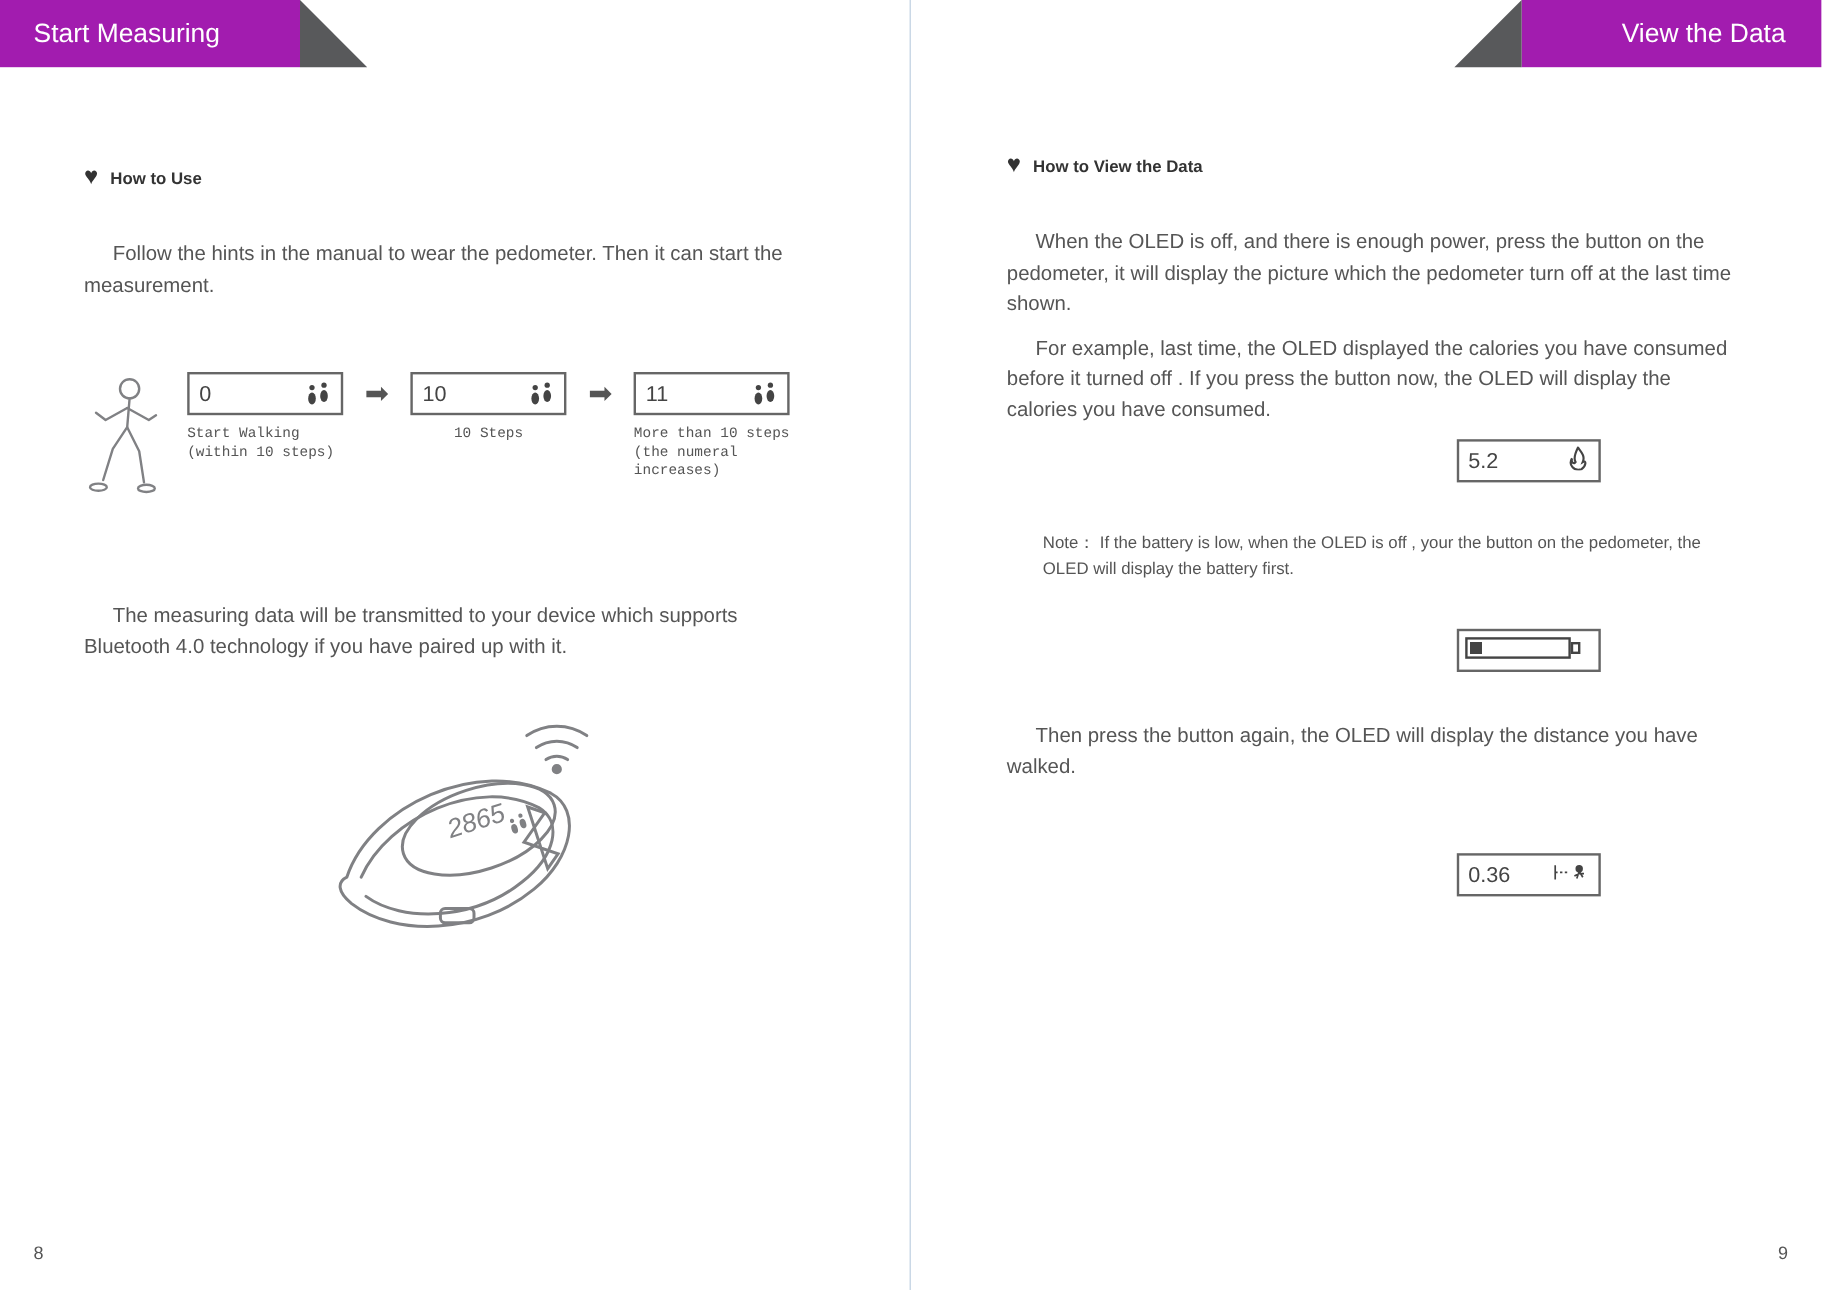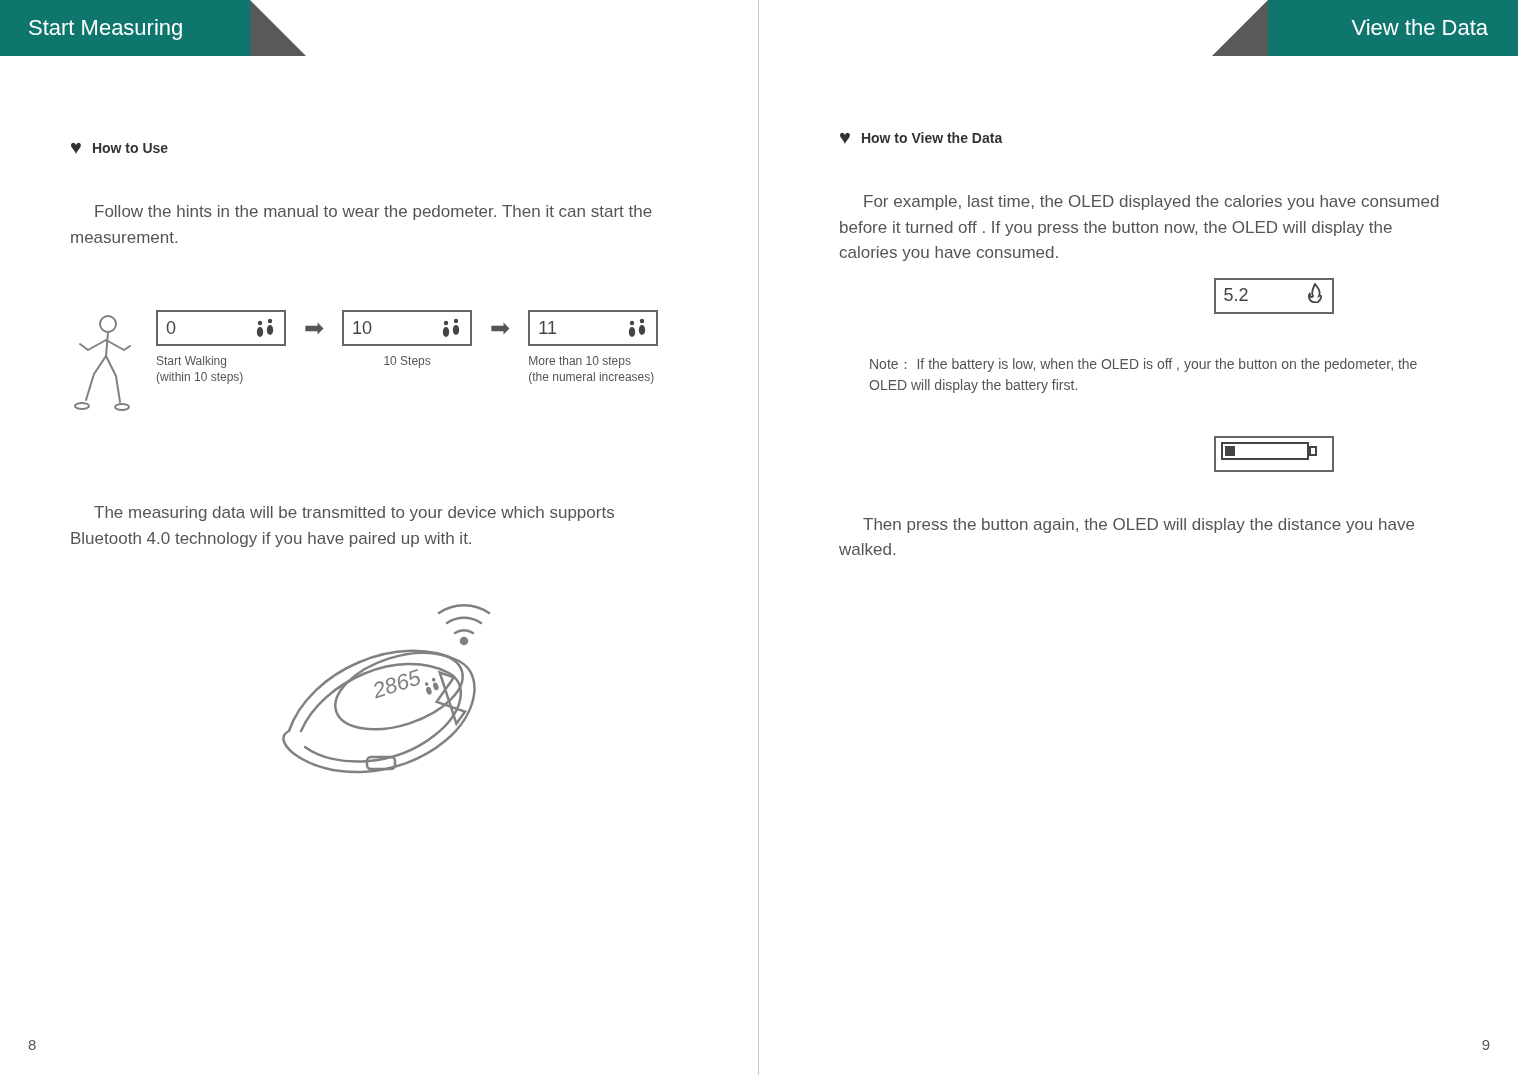--- a/index.html
+++ b/index.html
@@ -2,21 +2,21 @@
 <html><head>
 <meta charset="utf-8">
 <style>
   * { box-sizing: border-box; margin: 0; padding: 0; }
   html, body { width: 1518px; height: 1075px; background: #ffffff; font-family: Arial, Helvetica, sans-serif; color: #555; }
   .spread { display: flex; width: 100%; height: 100%; }
   .page { width: 50%; height: 100%; position: relative; padding: 0; }
   .page.left { border-right: 1px solid #becfe0; }
 
   
-  .tab { display:flex; align-items:center; height: 56px; background:#0f766e; color:#fff; font-size:22px; padding:0 30px 0 28px; position:relative; }
+  .tab { display:flex; align-items:center; height: 56px; background:#a21caf; color:#fff; font-size:22px; padding:0 30px 0 28px; position:relative; }
   .tab-left { width: 250px;  }
   .tab-left::after {
     content:""; position:absolute; right:-56px; top:0; width:0; height:0;
     border-top:56px solid transparent; border-left:56px solid #58595b;
   }
   .tab-right { width: 250px; margin-left:auto; justify-content:flex-end; }
   .tab-right::before {
     content:""; position:absolute; left:-56px; top:0; width:0; height:0;
     border-top:56px solid transparent; border-right:56px solid #58595b;
   }
@@ -31,21 +31,21 @@
   p.body { font-size:17px; line-height:1.5; color:#555; text-indent: 24px; margin-bottom: 12px; }
   p.note { font-size:14px; line-height:1.5; color:#555; margin: 20px 0 40px 30px; }
   p.note .label { }
 
   
   .seq { display:flex; align-items:flex-start; gap:18px; margin: 60px 0 80px 0; }
   .walker { flex: 0 0 auto; }
   .step-col { display:flex; flex-direction:column; align-items:flex-start; gap:8px; }
   .oled { width:130px; height:36px; border:2px solid #666; display:flex; align-items:center; justify-content:space-between; padding:0 8px; font-size:18px; color:#444; }
   .icon-steps { display:flex; align-items:flex-end; gap:2px; }
-  .step-caption { font-size:12px; color:#555; line-height:1.3; }
+  .step-caption { font-size:12px; color:#555; line-height:1.3;font-family:Liberation Mono, monospace; }
   .arrow { font-size:24px; color:#555; margin-top:4px; }
 
   .oled-center { margin: 10px auto 40px auto; align-items: flex-end; }
   .oled-center .oled { width:120px; }
 
   .pagenum { position:absolute; bottom:22px; font-size:15px; color:#555; }
   .pagenum.left { left:28px; }
   .pagenum.right { right:28px; }
 
   .wrist-fig { display:flex; justify-content:center; margin-top: 30px; }
@@ -185,20 +185,21 @@
       <span>View the Data</span>
     </div>
       </div>
 
     <div class="content right">
       <div class="section-head">
         <span class="heart">♥</span>
         <h2>How to View the Data</h2>
       </div>
 
+      <p class="body">When the OLED is off, and there is enough power, press the button on the pedometer, it will display the picture which the pedometer turn off at the last time shown.</p>
       <p class="body">For example, last time, the OLED displayed the calories you have consumed before it turned off . If you press the button now, the OLED will display the calories you have consumed.</p>
 
       <div class="oled-center" style="display:flex;justify-content:center;margin-left:260px;">
         <div class="oled">
           <span>5.2</span>
           <span>
             <svg width="18" height="20" viewBox="0 0 18 20">
                 <path d="M9 1 C12 5 15 8 13 13 C16 11 16 16 12 19 C5 21 1 15 4 10 C3 14 6 15 7 13 C5 10 7 5 9 1 Z" fill="none" stroke="#444" stroke-width="1.8"></path>
               </svg>
           </span>
@@ -217,18 +218,33 @@
               <rect x="2" y="4" width="86" height="16" fill="none" stroke="#444" stroke-width="2"></rect>
               <rect x="90" y="8" width="6" height="8" fill="none" stroke="#444" stroke-width="2"></rect>
               <rect x="5" y="7" width="10" height="10" fill="#444"></rect>
             </svg>
           </span>
         </div>
       </div>
 
       <p class="body" style="margin-top:40px;">Then press the button again, the OLED will display the distance you have walked.</p>
 
+      <div class="oled-center" style="display:flex;justify-content:center;margin-left:260px;margin-top:60px;">
+        <div class="oled">
+          <span>0.36</span>
+          <span>
+            <svg width="30" height="18" viewBox="0 0 30 18">
+              <g stroke="#444" fill="#444" stroke-width="1.4">
+                <line x1="2" y1="3" x2="2" y2="15"></line>
+                <line x1="2" y1="9" x2="14" y2="9" stroke-dasharray="2 2"></line>
+                <circle cx="22" cy="6" r="2.4"></circle>
+                <path d="M22 8 L20 14 M22 8 L25 13 M22 10 L18 12 M22 10 L26 10" fill="none"></path>
+              </g>
+            </svg>
+          </span>
+        </div>
+      </div>
     </div>
 
     <div class="pagenum right">9</div>
   </div>
 
 </div>
 
 </body></html>

